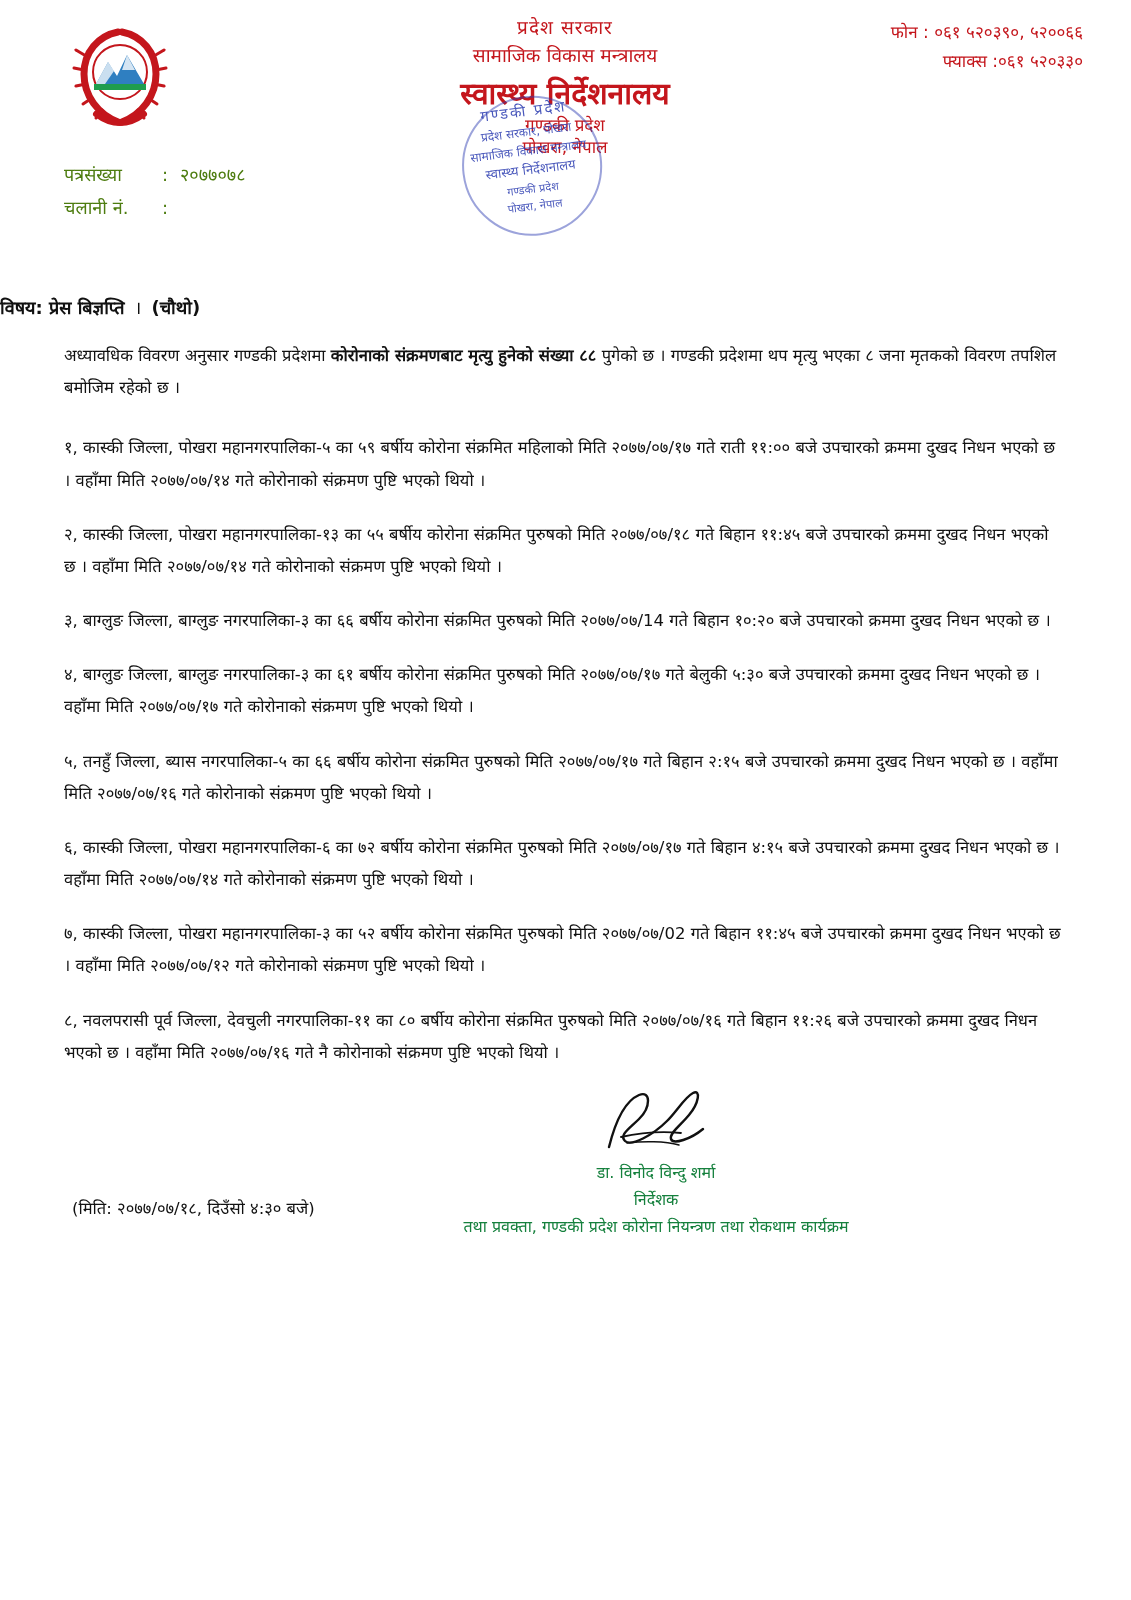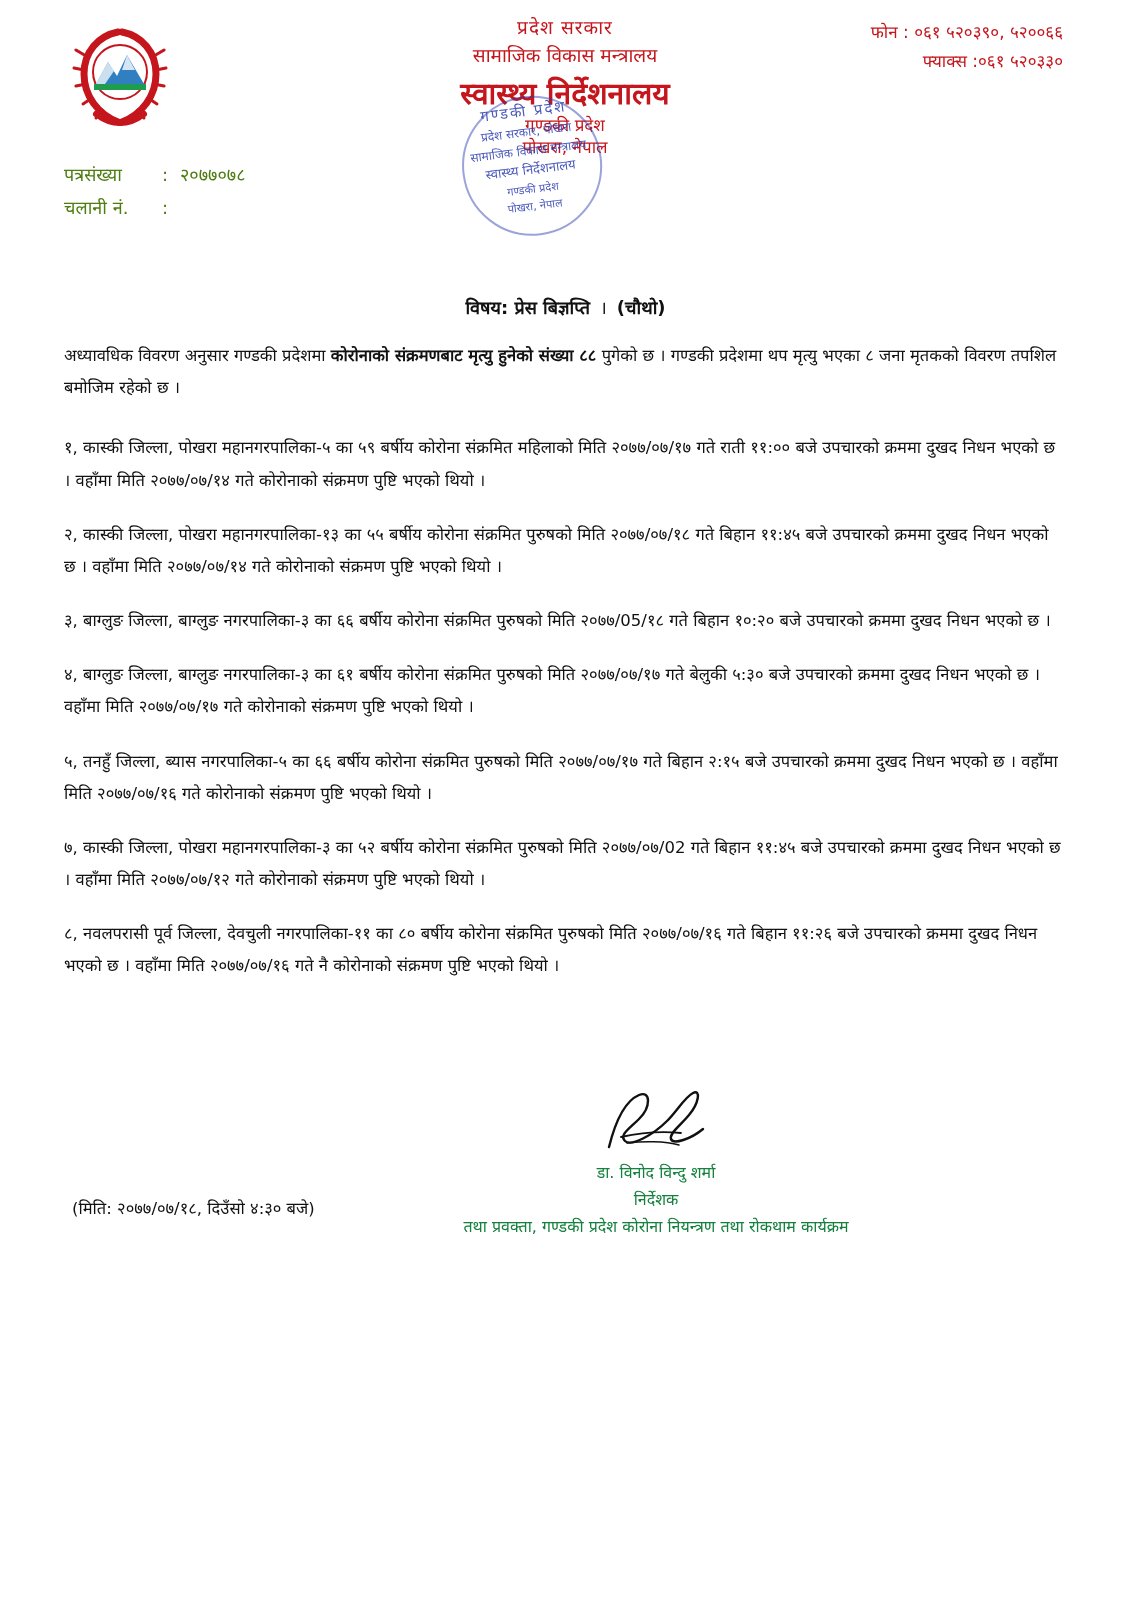--- a/index.html
+++ b/index.html
@@ -98,21 +98,21 @@
     top: -4px;
     width: 136px;
     height: 136px;
     border: 2px solid #2a3bb0;
     border-radius: 50%;
     opacity: 0.55;
   }
 
   .contact {
     position: absolute;
-    right: 68px;
+    right: 48px;
     top: 18px;
     text-align: right;
     color: #c4161c;
     font-size: 17px;
     line-height: 1.7;
   }
 
   .ref-block {
     position: absolute;
     left: 64px;
@@ -126,21 +126,20 @@
   }
   .ref-label { display: inline-block; min-width: 98px; }
   .ref-colon { display: inline-block; width: 18px; }
 
   
   .subject {
     position: absolute;
     left: 0;
     top: 295px;
     width: 1131px;
-    text-align: center;
     font-size: 18px;
     font-weight: bold;
     color: #111;
   }
   .subject .sep { padding: 0 10px; font-weight: normal; }
 
   
   .body-text {
     position: absolute;
     left: 64px;
@@ -257,23 +256,24 @@
   <div class="subject">
     <span>विषय: प्रेस बिज्ञप्ति</span><span class="sep">।</span><span>(चौथो)</span>
   </div>
 
   <div class="body-text">
     <p class="para intro">
       <span>अध्यावधिक विवरण अनुसार गण्डकी प्रदेशमा <span class="bold">कोरोनाको संक्रमणबाट मृत्यु हुनेको संख्या ८८</span> पुगेको छ । गण्डकी प्रदेशमा थप मृत्यु भएका ८ जना मृतकको विवरण तपशिल बमोजिम रहेको छ ।</span>
     </p>
     <p class="para">१, कास्की जिल्ला, पोखरा महानगरपालिका-५ का ५९ बर्षीय कोरोना संक्रमित महिलाको मिति २०७७/०७/१७ गते राती ११:०० बजे उपचारको  क्रममा दुखद निधन भएको छ । वहाँमा मिति २०७७/०७/१४ गते कोरोनाको संक्रमण पुष्टि भएको थियो ।</p>
     <p class="para">२, कास्की जिल्ला,  पोखरा महानगरपालिका-१३ का ५५ बर्षीय कोरोना संक्रमित पुरुषको मिति २०७७/०७/१८ गते बिहान ११:४५ बजे उपचारको  क्रममा दुखद निधन भएको छ । वहाँमा मिति २०७७/०७/१४ गते कोरोनाको संक्रमण पुष्टि भएको थियो ।</p>
-    <p class="para">३, बाग्लुङ जिल्ला,  बाग्लुङ नगरपालिका-३ का ६६ बर्षीय कोरोना संक्रमित पुरुषको मिति २०७७/05/१८ गते बिहान १०:२० बजे उपचारको  क्रममा दुखद निधन भएको छ ।</p>
+    <p class="para">३, बाग्लुङ जिल्ला,  बाग्लुङ नगरपालिका-३ का ६६ बर्षीय कोरोना संक्रमित पुरुषको मिति २०७७/०७/14 गते बिहान १०:२० बजे उपचारको  क्रममा दुखद निधन भएको छ ।</p>
     <p class="para">४, बाग्लुङ जिल्ला,  बाग्लुङ नगरपालिका-३ का ६१ बर्षीय कोरोना संक्रमित पुरुषको मिति २०७७/०७/१७ गते बेलुकी ५:३० बजे उपचारको  क्रममा दुखद निधन भएको छ । वहाँमा मिति २०७७/०७/१७ गते कोरोनाको संक्रमण पुष्टि भएको थियो ।</p>
     <p class="para">५, तनहुँ जिल्ला,  ब्यास नगरपालिका-५ का ६६ बर्षीय कोरोना संक्रमित पुरुषको मिति २०७७/०७/१७ गते बिहान २:१५ बजे उपचारको  क्रममा दुखद निधन भएको छ । वहाँमा मिति २०७७/०७/१६ गते कोरोनाको संक्रमण पुष्टि भएको थियो ।</p>
+    <p class="para">६, कास्की जिल्ला,  पोखरा महानगरपालिका-६ का ७२ बर्षीय कोरोना संक्रमित पुरुषको मिति २०७७/०७/१७ गते बिहान ४:१५ बजे उपचारको  क्रममा दुखद निधन भएको छ । वहाँमा मिति २०७७/०७/१४ गते कोरोनाको संक्रमण पुष्टि भएको थियो ।</p>
     <p class="para">७, कास्की जिल्ला,  पोखरा महानगरपालिका-३ का ५२ बर्षीय कोरोना संक्रमित पुरुषको मिति २०७७/०७/02 गते बिहान ११:४५ बजे उपचारको  क्रममा दुखद निधन भएको छ । वहाँमा मिति २०७७/०७/१२ गते कोरोनाको संक्रमण पुष्टि भएको थियो ।</p>
     <p class="para">८, नवलपरासी पूर्व जिल्ला,  देवचुली नगरपालिका-११ का ८० बर्षीय कोरोना संक्रमित पुरुषको मिति २०७७/०७/१६ गते बिहान ११:२६ बजे उपचारको  क्रममा दुखद निधन भएको छ । वहाँमा मिति २०७७/०७/१६ गते नै कोरोनाको संक्रमण पुष्टि भएको थियो ।</p>
   </div>
 
   <div class="sign-block">
     <div class="sign-scribble">
       <svg width="150" height="72" viewBox="0 0 150 72">
         <path d="M28 62 C34 38, 44 16, 58 10 C70 5, 70 22, 58 34 C48 44, 38 50, 44 56 C50 62, 72 50, 86 36 C96 26, 104 12, 112 8 C120 4, 118 18, 108 30 C100 40, 88 48, 90 54 C92 60, 110 54, 122 44" fill="none" stroke="#111" stroke-width="2.4" stroke-linecap="round"></path>
         <path d="M40 52 C58 48, 80 46, 100 48" fill="none" stroke="#111" stroke-width="1.8" stroke-linecap="round"></path>
         <path d="M46 58 C62 56, 84 56, 98 60" fill="none" stroke="#111" stroke-width="1.4" stroke-linecap="round"></path>

